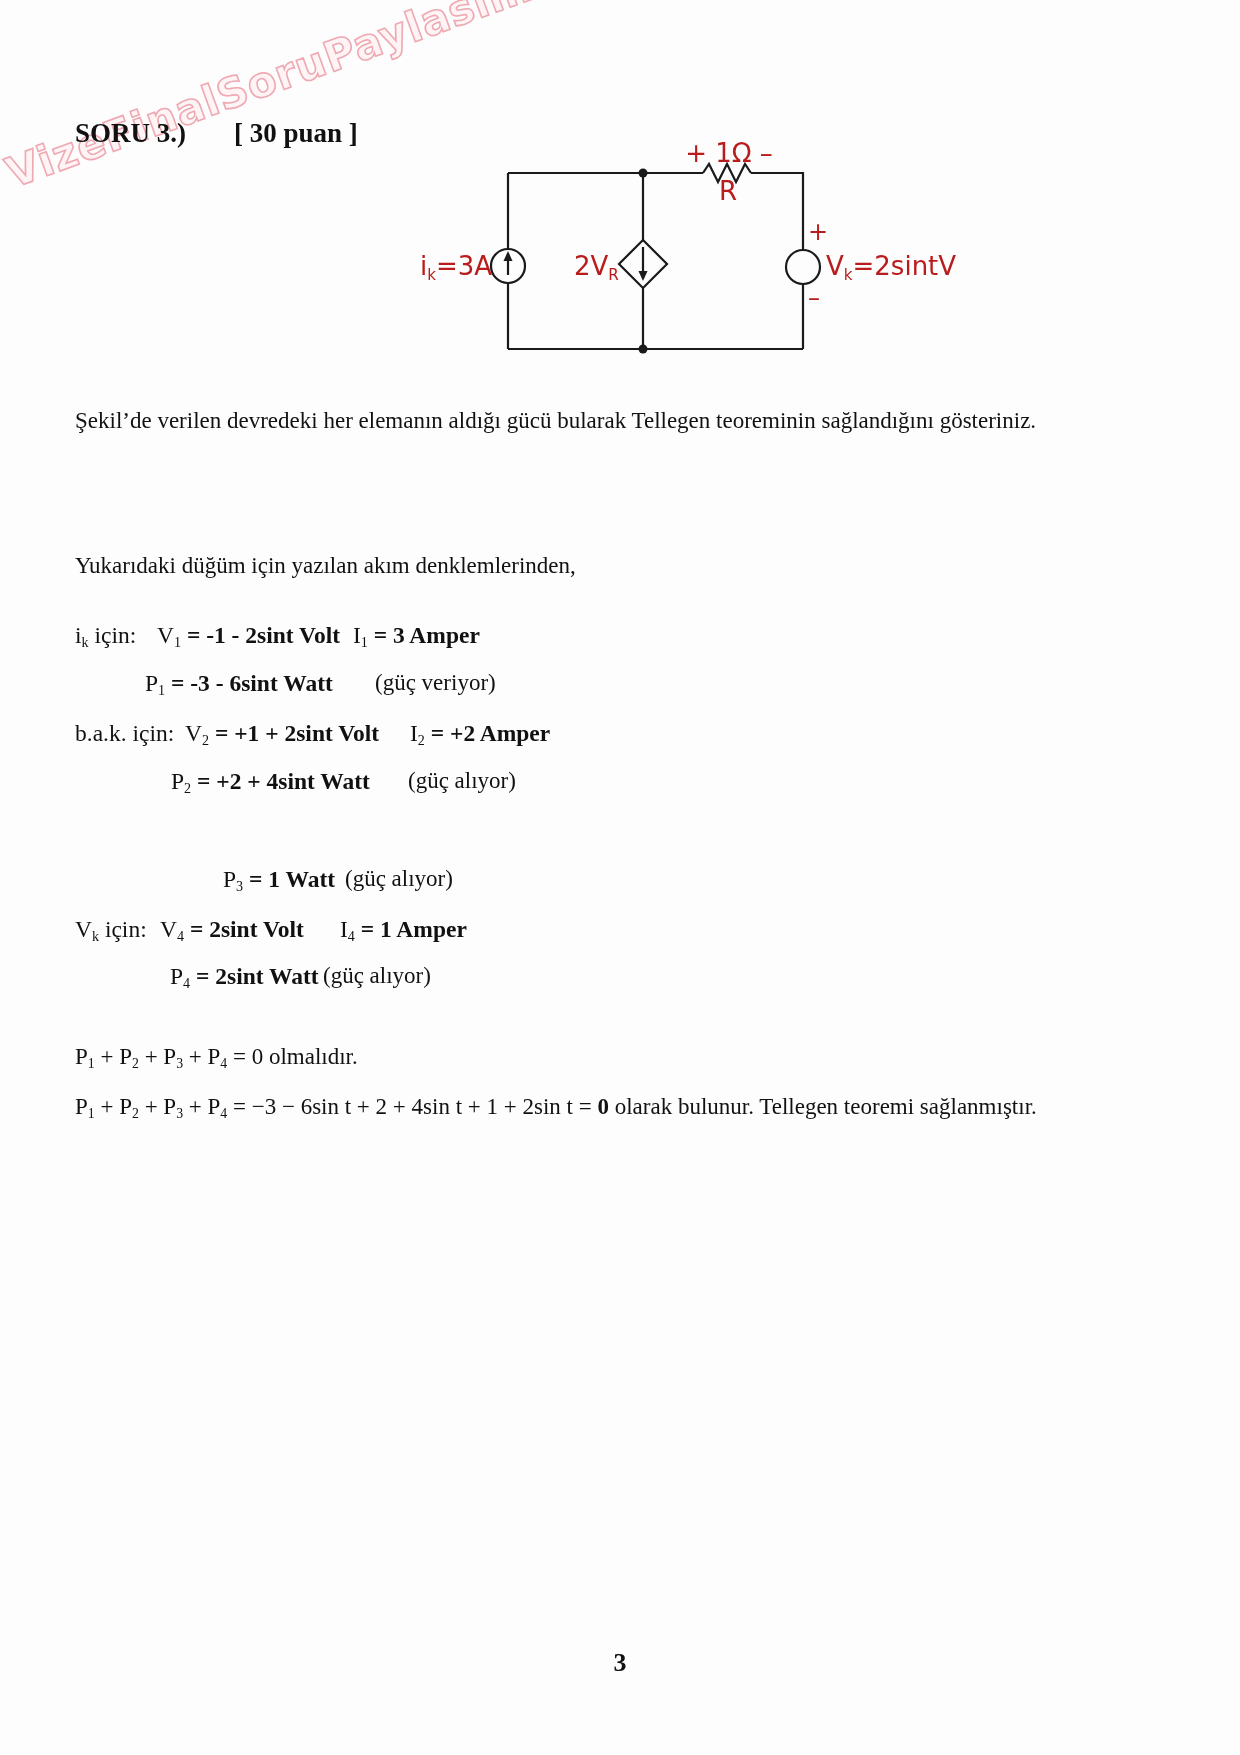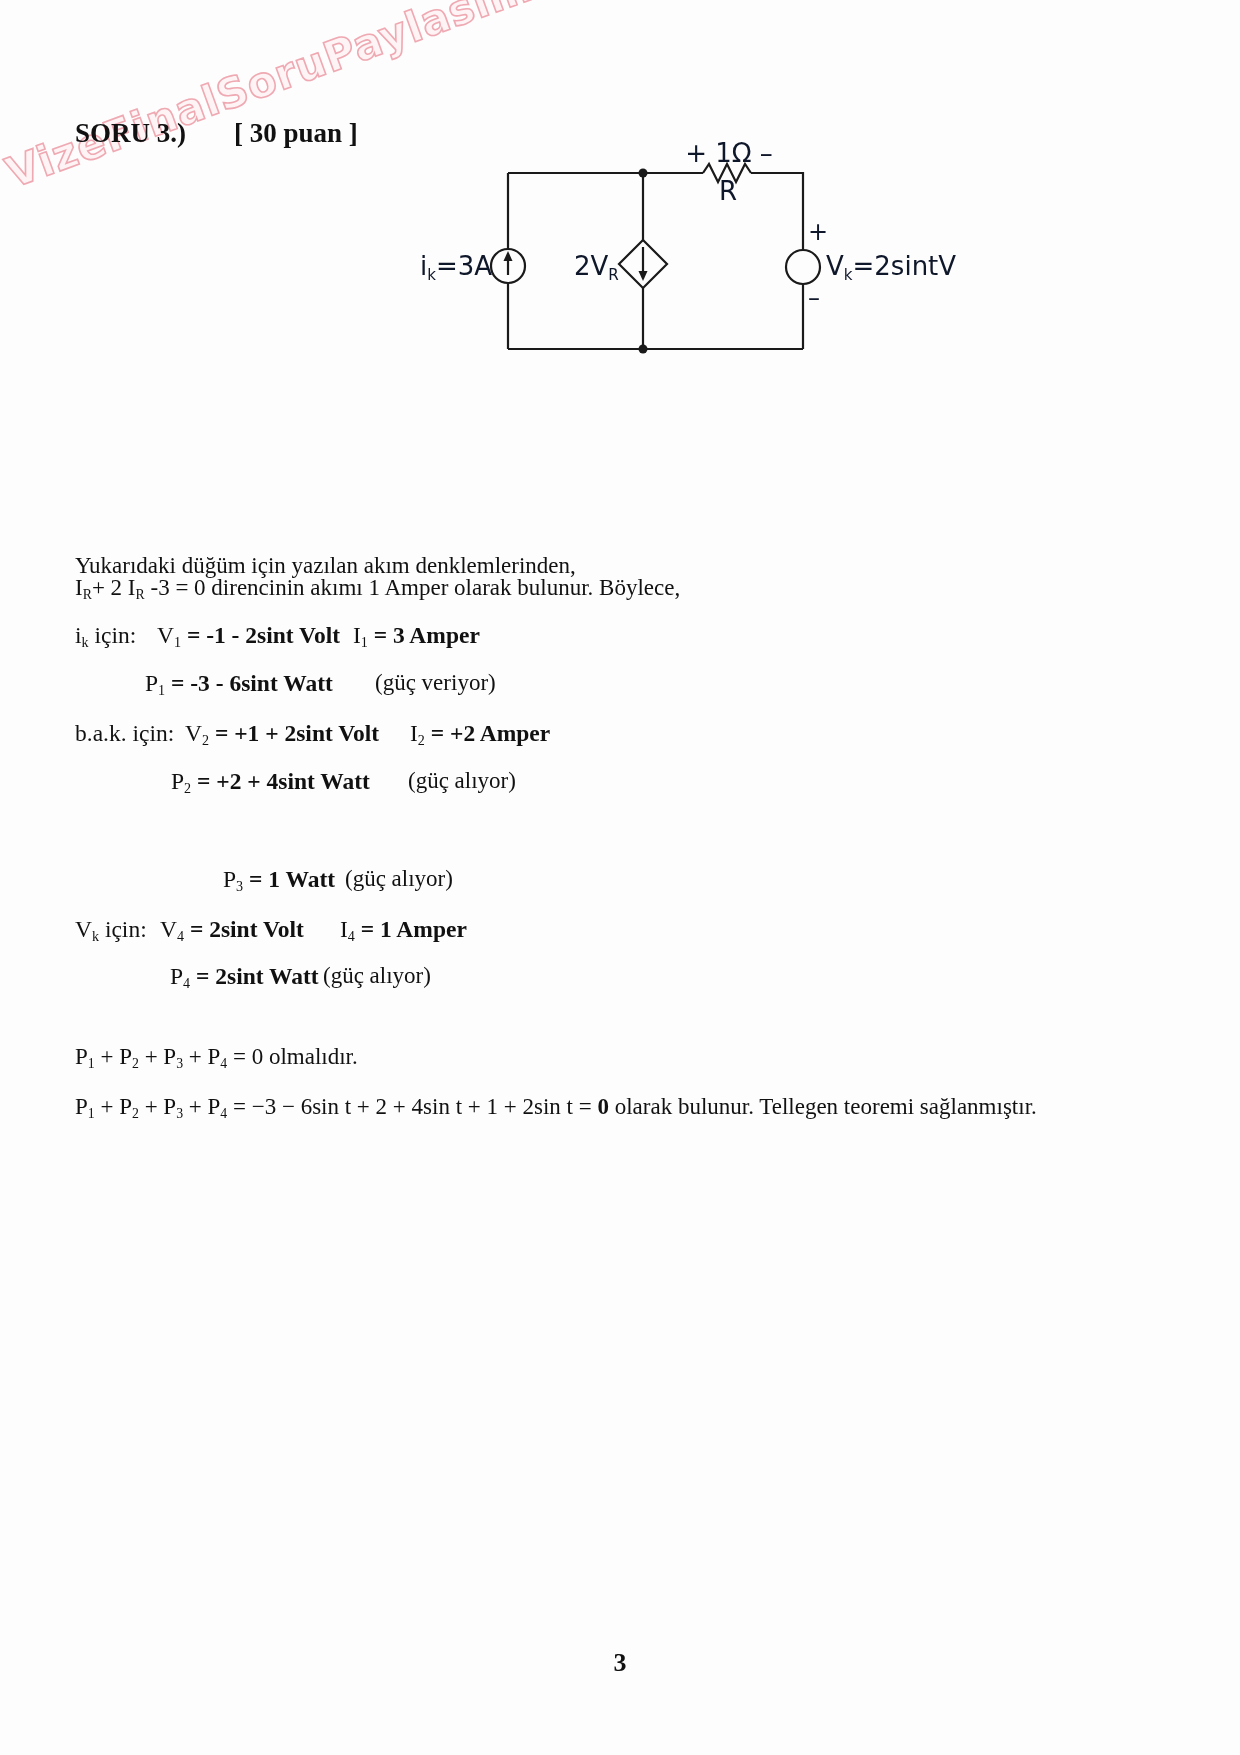--- a/index.html
+++ b/index.html
@@ -28,21 +28,21 @@
     pointer-events:none;
   }
   
   .hdr{position:absolute;top:118px;left:75px;font-size:27px;font-weight:bold;}
   .hdr .pts{margin-left:48px;}
   
   .circuit-svg{position:absolute;left:440px;top:125px;}
   .clabel{
     position:absolute;
     font-family:"DejaVu Sans", sans-serif;
-    font-size:26px;color:#0f172a;
+    font-size:26px;color:#b91c1c;
     white-space:nowrap;
   }
   .clabel .sub{font-size:0.58em;vertical-align:-0.35em;}
   
   .tline{position:absolute;left:75px;width:1092px;font-size:23px;white-space:nowrap;}
   .row{position:absolute;left:75px;width:1092px;height:36px;font-size:23.5px;}
   .row span.col{position:absolute;top:0;white-space:nowrap;}
   .just{white-space:normal;text-align:justify;text-align-last:justify;}
   .heading{font-size:24px;font-weight:bold;text-decoration:underline;}
   .sub{font-size:0.6em;vertical-align:-0.3em;}
@@ -87,25 +87,25 @@
   </svg>
 
   <div class="clabel" style="left:420px;top:251px;width:70px;text-align:right;"><span>i</span><span class="sub">k</span><span>=3A</span></div>
   <div class="clabel" style="left:574px;top:251px;"><span>2V</span><span class="sub">R</span></div>
   <div class="clabel" style="left:683px;top:138px;width:92px;text-align:center;">+ 1Ω –</div>
   <div class="clabel" style="left:713px;top:176px;width:30px;text-align:center;">R</div>
   <div class="clabel" style="left:808px;top:218px;font-size:24px;">+</div>
   <div class="clabel" style="left:808px;top:284px;font-size:24px;">–</div>
   <div class="clabel" style="left:826px;top:251px;"><span>V</span><span class="sub">k</span><span>=2sintV</span></div>
 
+  <div class="tline" style="top:408px;">Şekil’de verilen devredeki her elemanın aldığı gücü bularak Tellegen teoreminin sağlandığını gösteriniz.</div>
 
 
   <div class="tline" style="top:533px;margin-top:20px;">Yukarıdaki düğüm için yazılan akım denklemlerinden,</div>
 
-  <div class="tline" style="top:575px;"><span>I</span><span class="sub">R</span><span>+ 2 I</span><span class="sub">R</span><span> -3 = 0  direncinin akımı 1 Amper olarak bulunur. Böylece,</span></div>
 
   <div class="row" style="top:622px;">
     <span class="col" style="left:0;"><span>i</span><span class="sub">k</span><span>  için:</span></span>
     <span class="col" style="left:82px;"><span>V</span><span class="sub">1</span><span class="b"> = -1 - 2sint Volt</span></span>
     <span class="col" style="left:278px;"><span>I</span><span class="sub">1</span><span class="b"> = 3 Amper</span></span>
   </div>
 
   <div class="row" style="top:670px;">
     <span class="col" style="left:70px;"><span>P</span><span class="sub">1</span><span class="b"> = -3 - 6sint Watt</span></span>
     <span class="col paren" style="left:300px;">(güç veriyor)</span>

